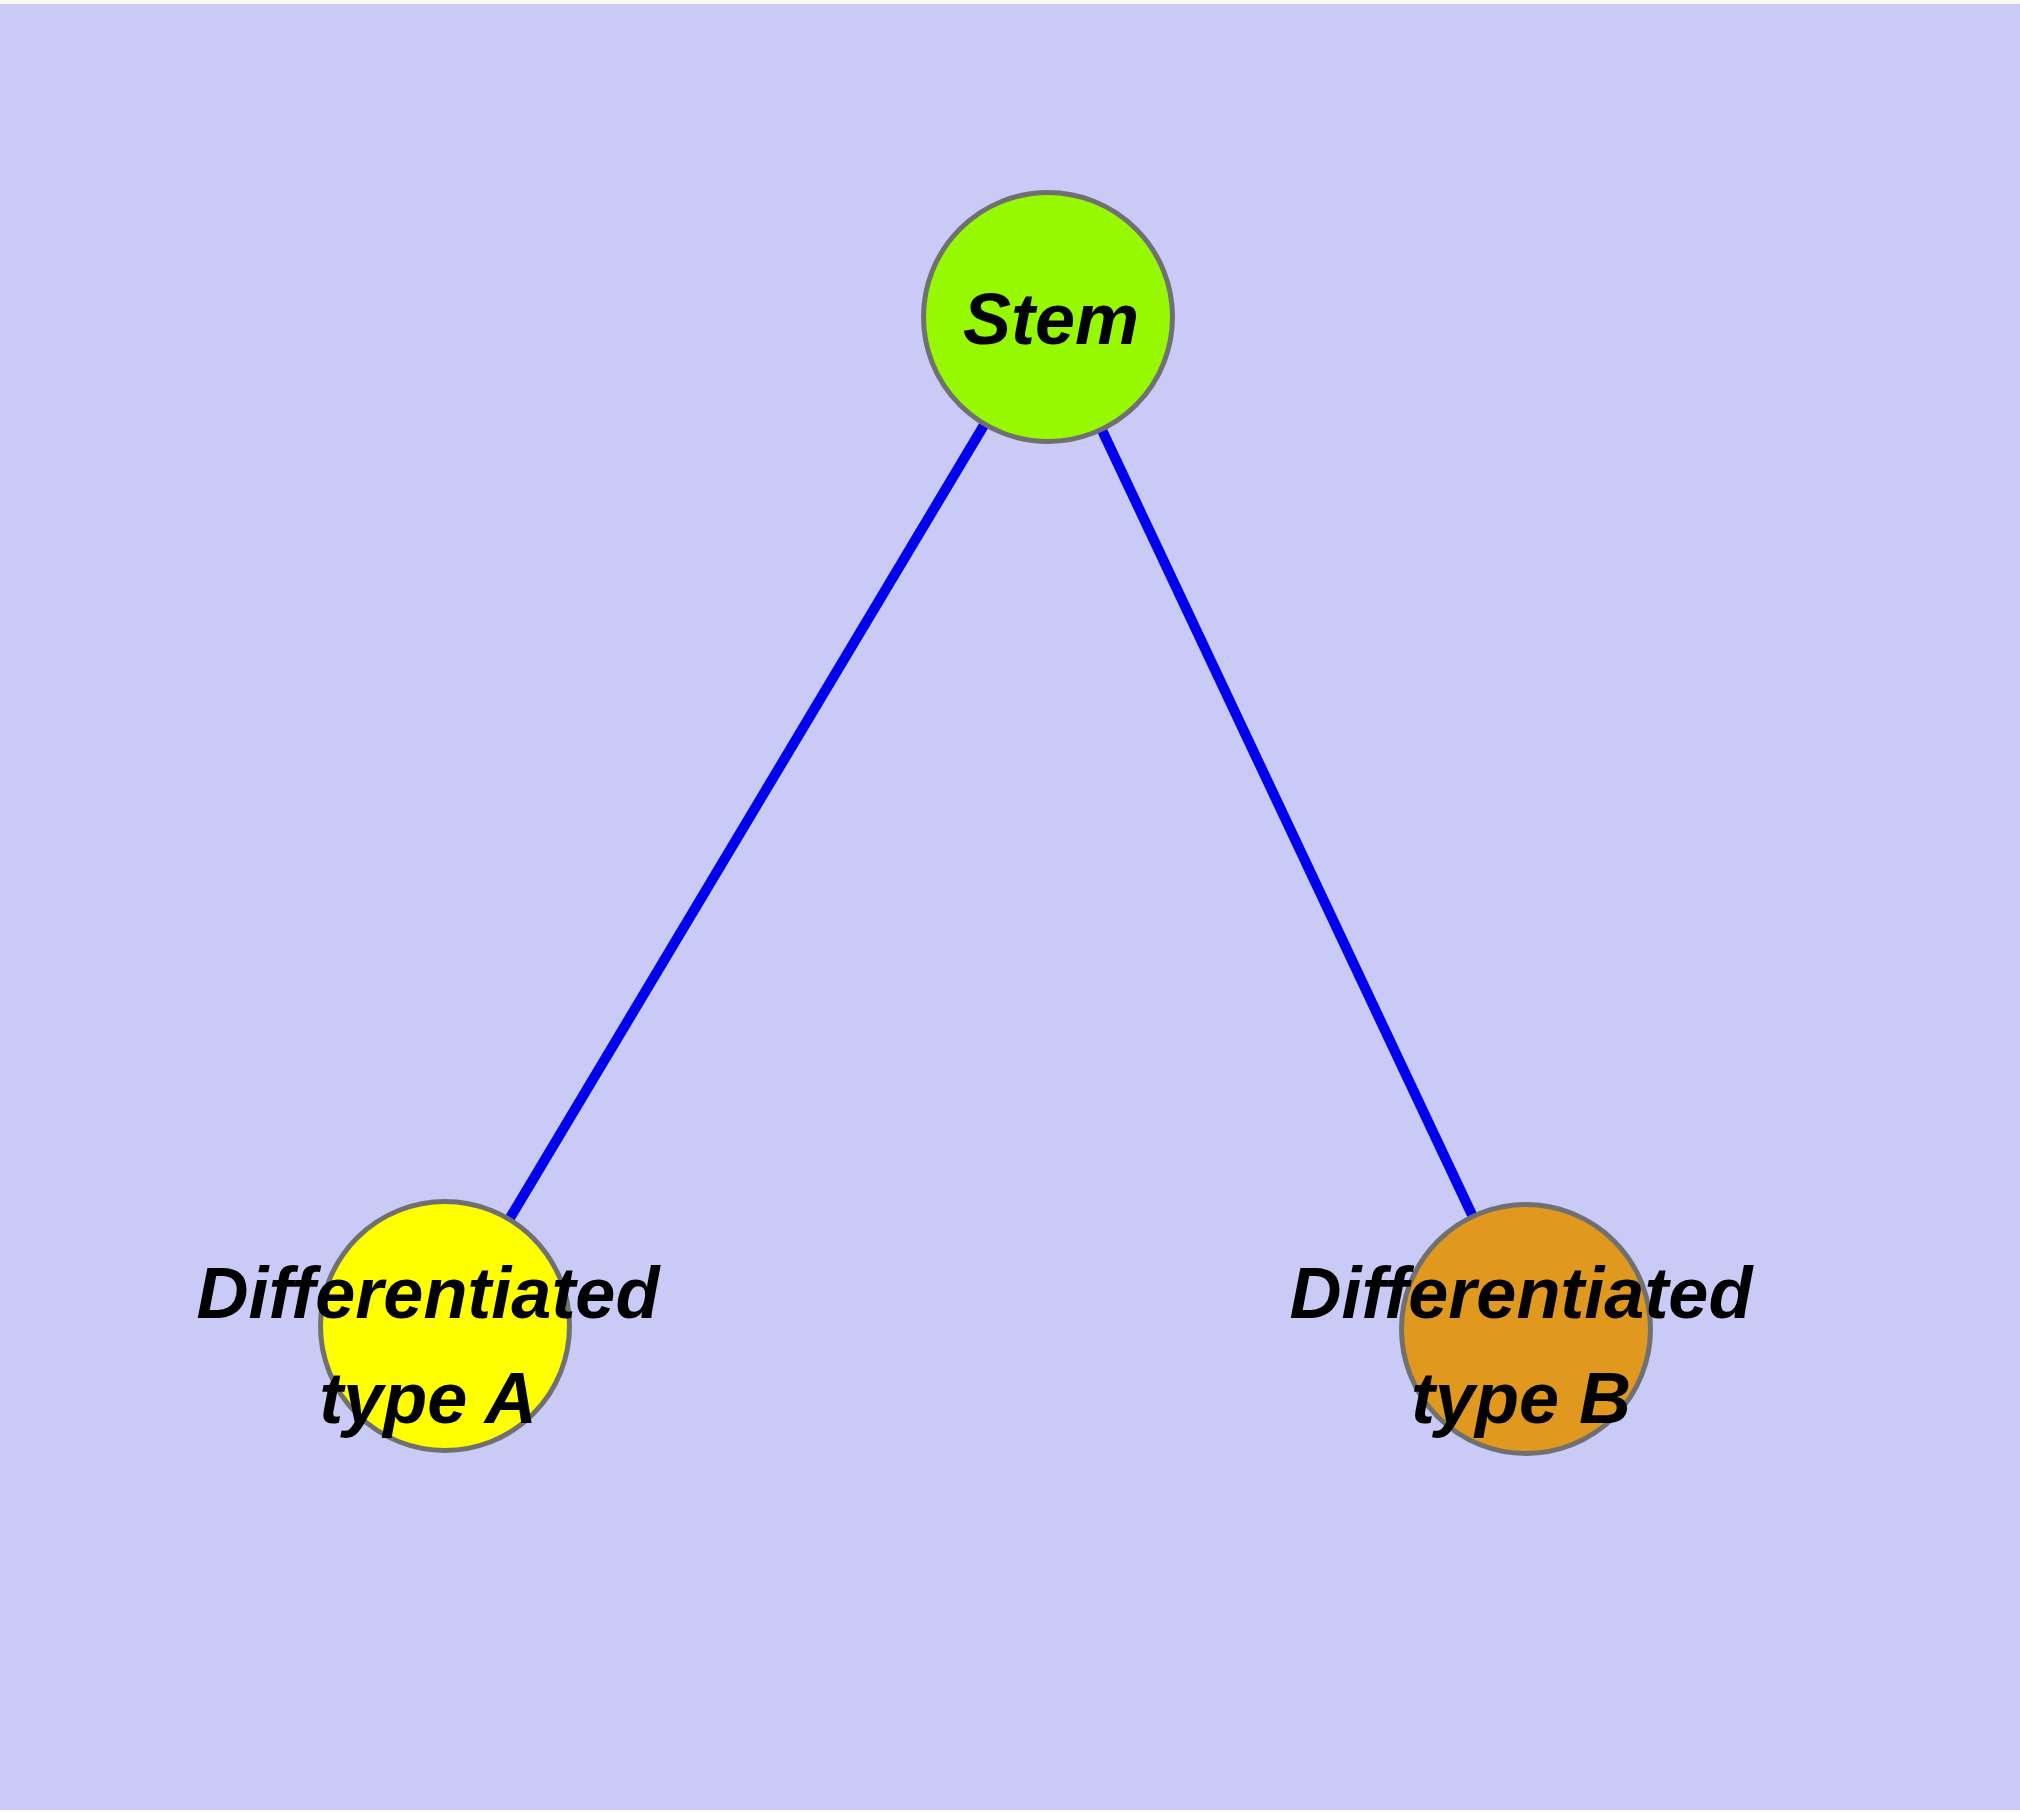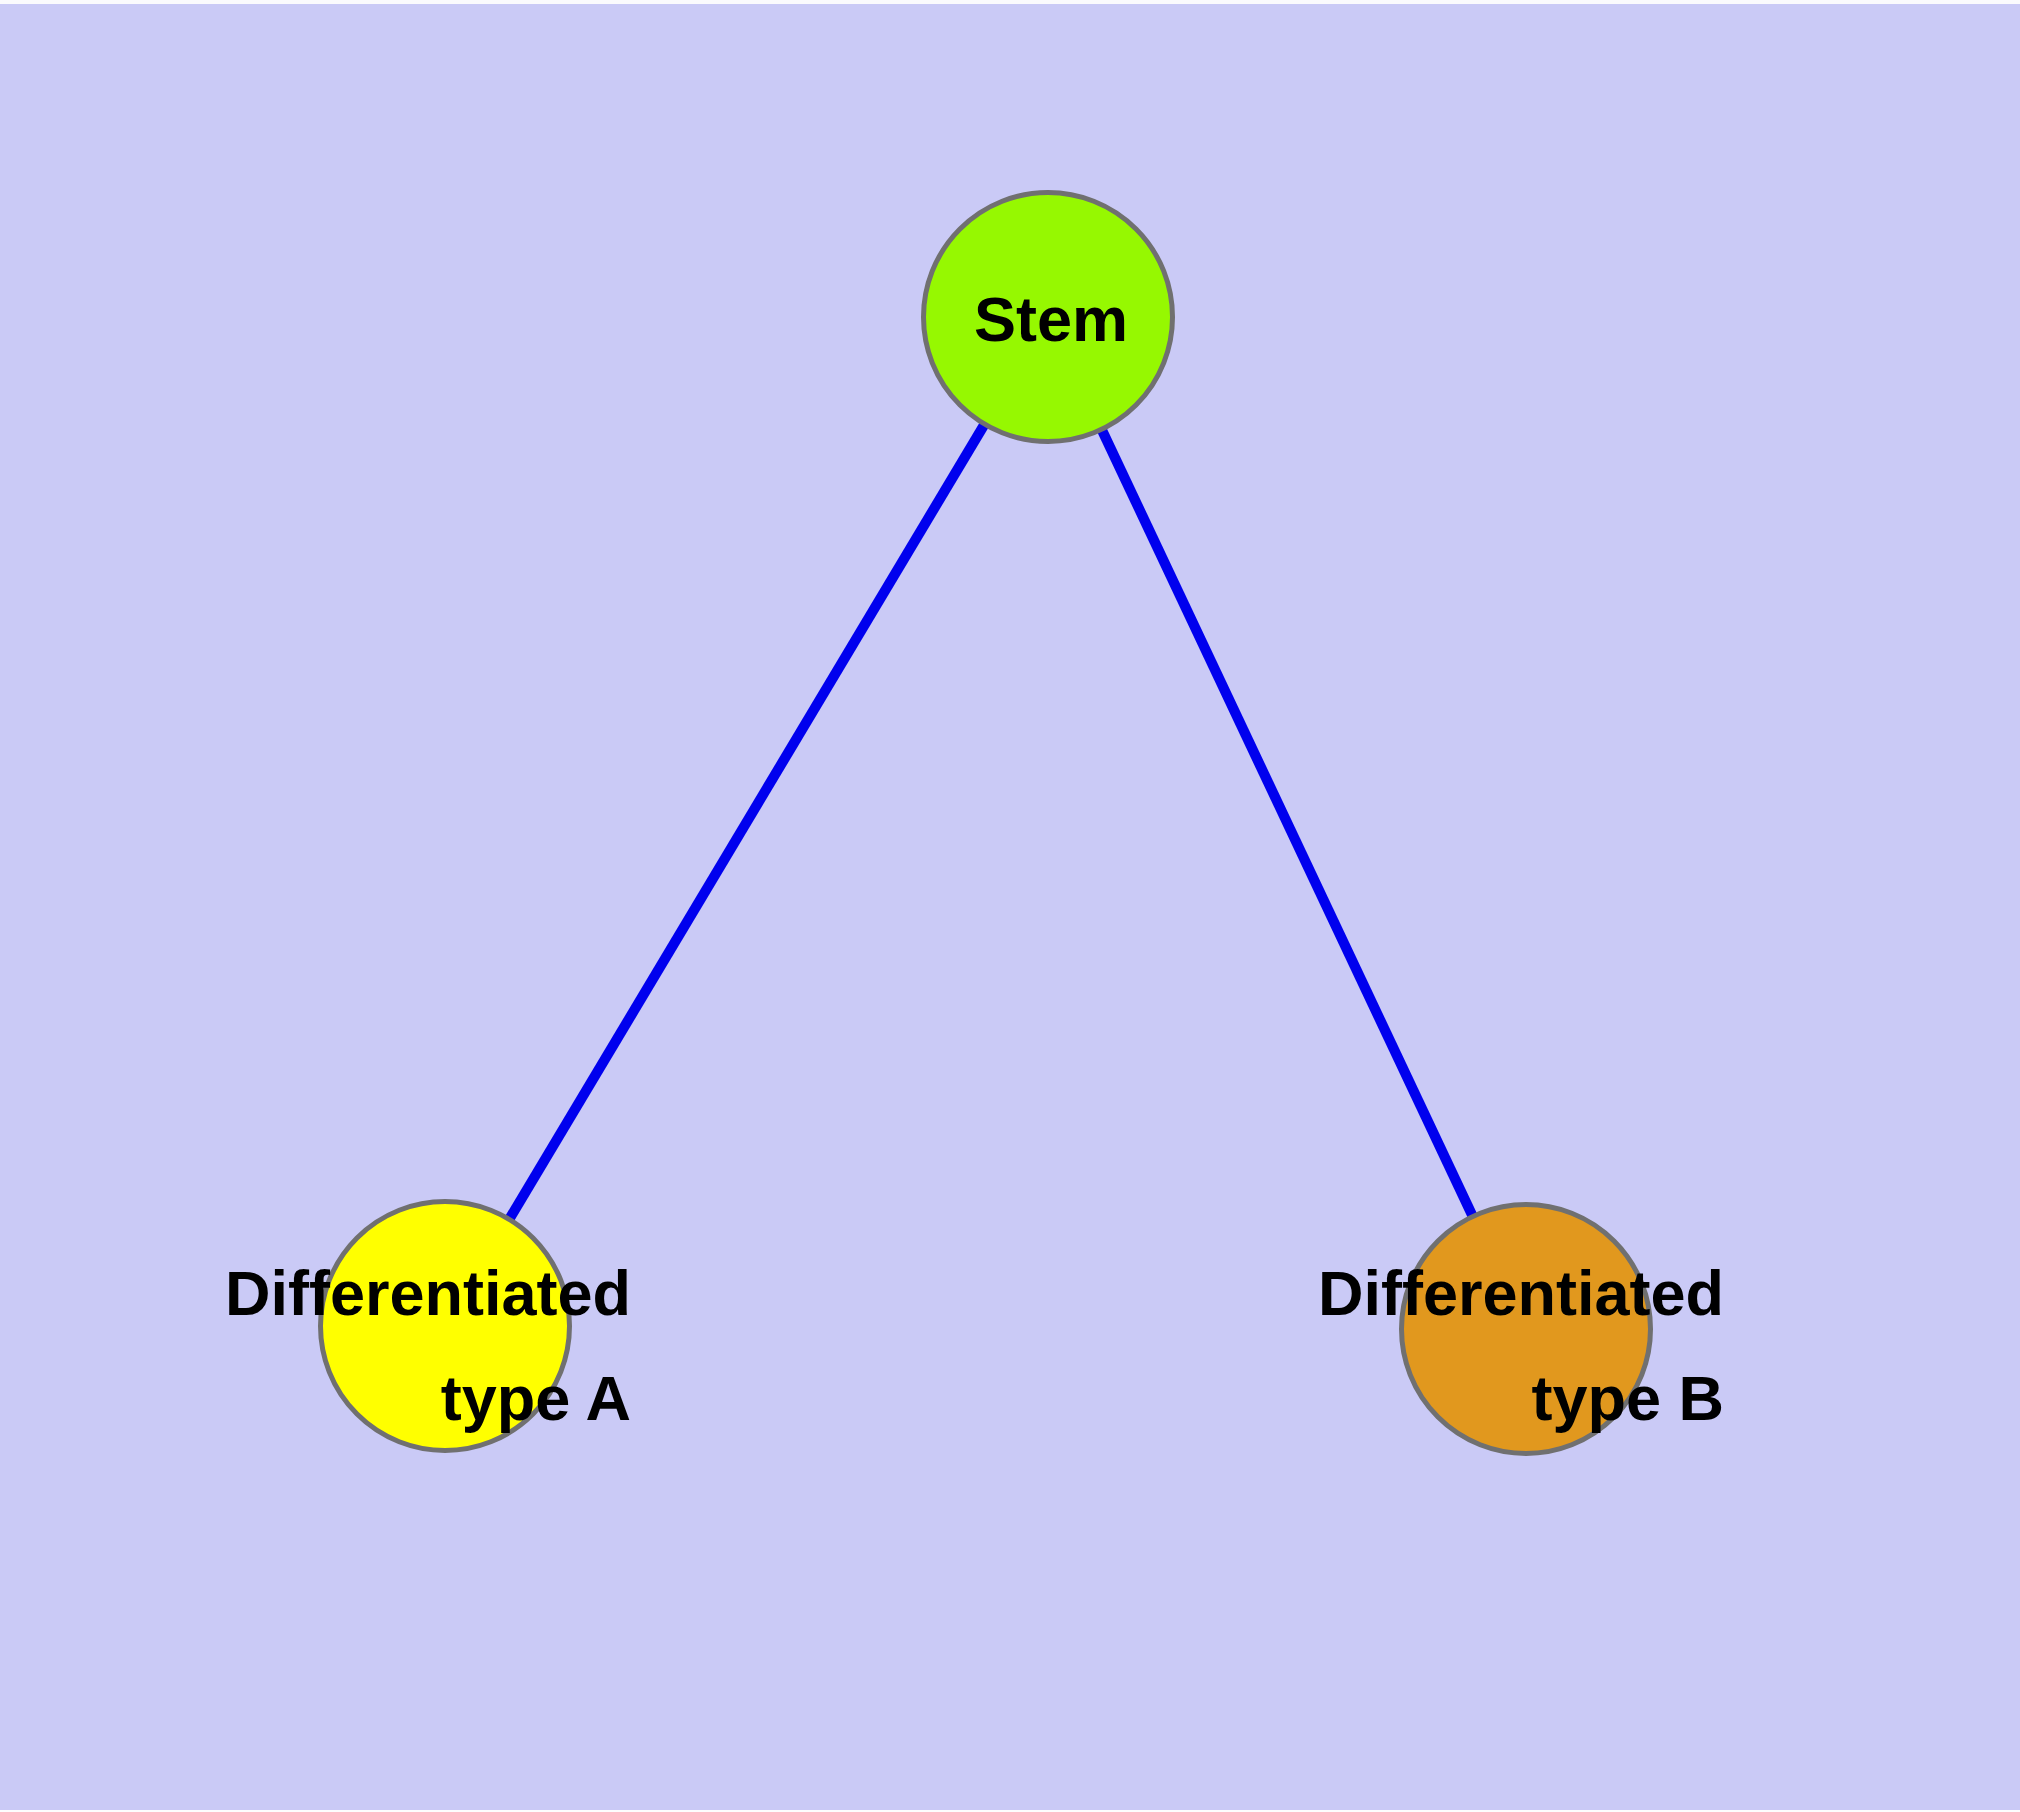--- a/index.html
+++ b/index.html
@@ -35,27 +35,28 @@
     width: 254px;
     height: 254px;
     border-radius: 50%;
     border: 5.1px solid #707070;
     box-sizing: border-box;
     transform: translate(-50%, -50%);
   }
   .node-label {
     position: absolute;
     transform: translate(-50%, -50%);
-    font-size: 63px;
+    font-size: 72px;
     line-height: 105px;
     font-weight: bold;
     color: #000000;
-    text-align: right;
+    text-align: center;
     white-space: pre-line;
     letter-spacing: 0;
+    font-style: italic;
   }
 </style>
 </head>
 <body>
 
 <div class="canvas" style="background-color: rgb(202, 202, 246);">
 
   <svg class="edges-layer" viewBox="0 0 2384 2138" xmlns="http://www.w3.org/2000/svg">
     <line x1="1237" y1="374" x2="525" y2="1565" stroke-width="12" style="stroke: rgb(0, 0, 238);"></line>
     <line x1="1237" y1="374" x2="1800" y2="1568" stroke-width="12" style="stroke: rgb(0, 0, 238);"></line>

